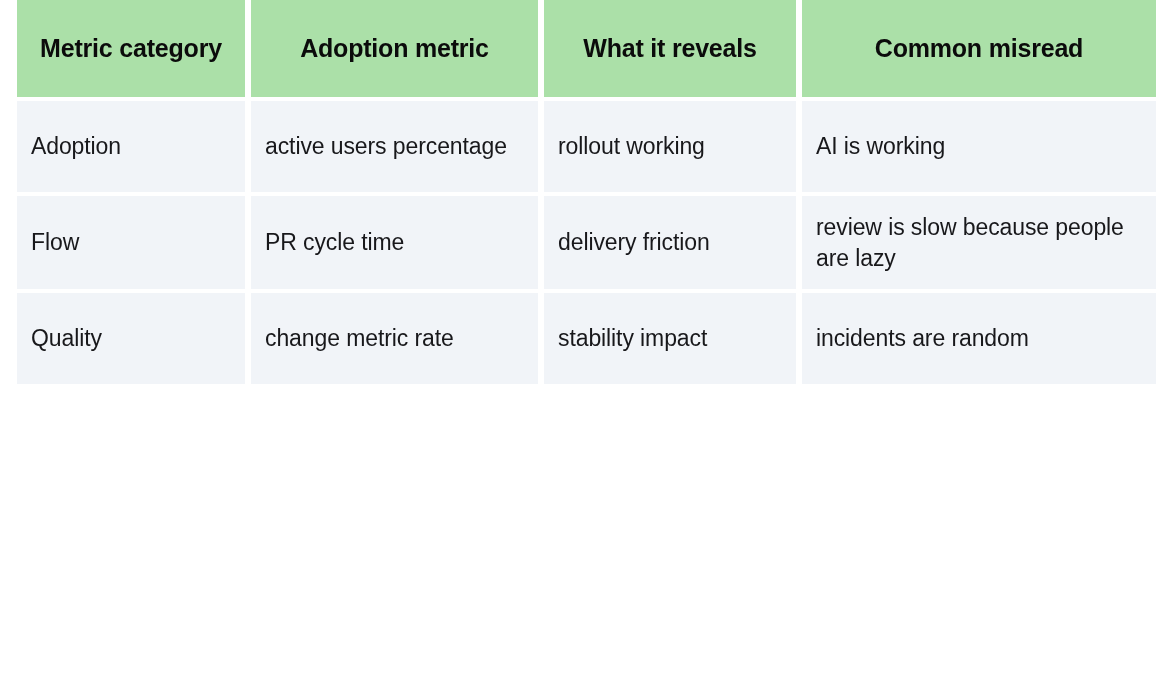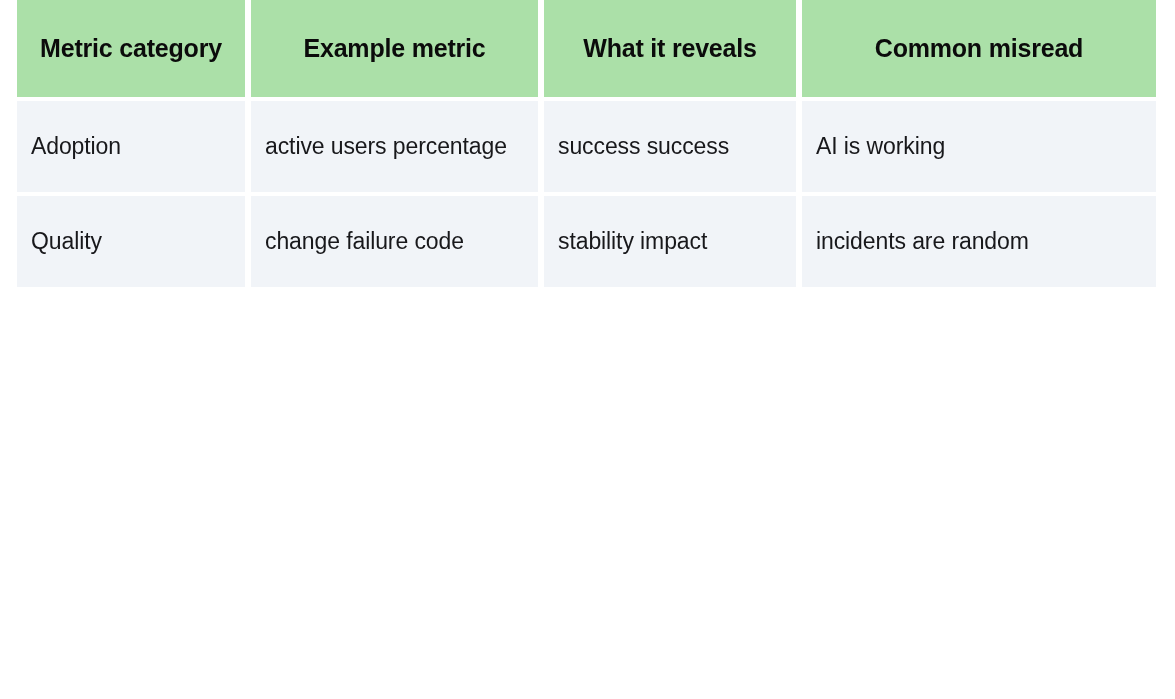--- a/index.html
+++ b/index.html
@@ -78,33 +78,39 @@
   <table class="metrics-table">
     <colgroup>
       <col class="c1">
       <col class="c2">
       <col class="c3">
       <col class="c4">
     </colgroup>
     <thead>
       <tr>
         <th>Metric category</th>
-        <th>Example metric</th>
+        <th>Adoption metric</th>
         <th>What it reveals</th>
         <th>Common misread</th>
       </tr>
     </thead>
     <tbody>
       <tr>
         <td>Adoption</td>
         <td>active users percentage</td>
-        <td>success success</td>
+        <td>rollout working</td>
         <td>AI is working</td>
+      </tr>
+      <tr class="row-tall">
+        <td>Flow</td>
+        <td>PR cycle time</td>
+        <td>delivery friction</td>
+        <td>review is slow because people are lazy</td>
       </tr>
       <tr>
         <td>Quality</td>
-        <td>change failure code</td>
+        <td>change metric rate</td>
         <td>stability impact</td>
         <td>incidents are random</td>
       </tr>
     </tbody>
   </table>
 </div>
 
 </body></html>

